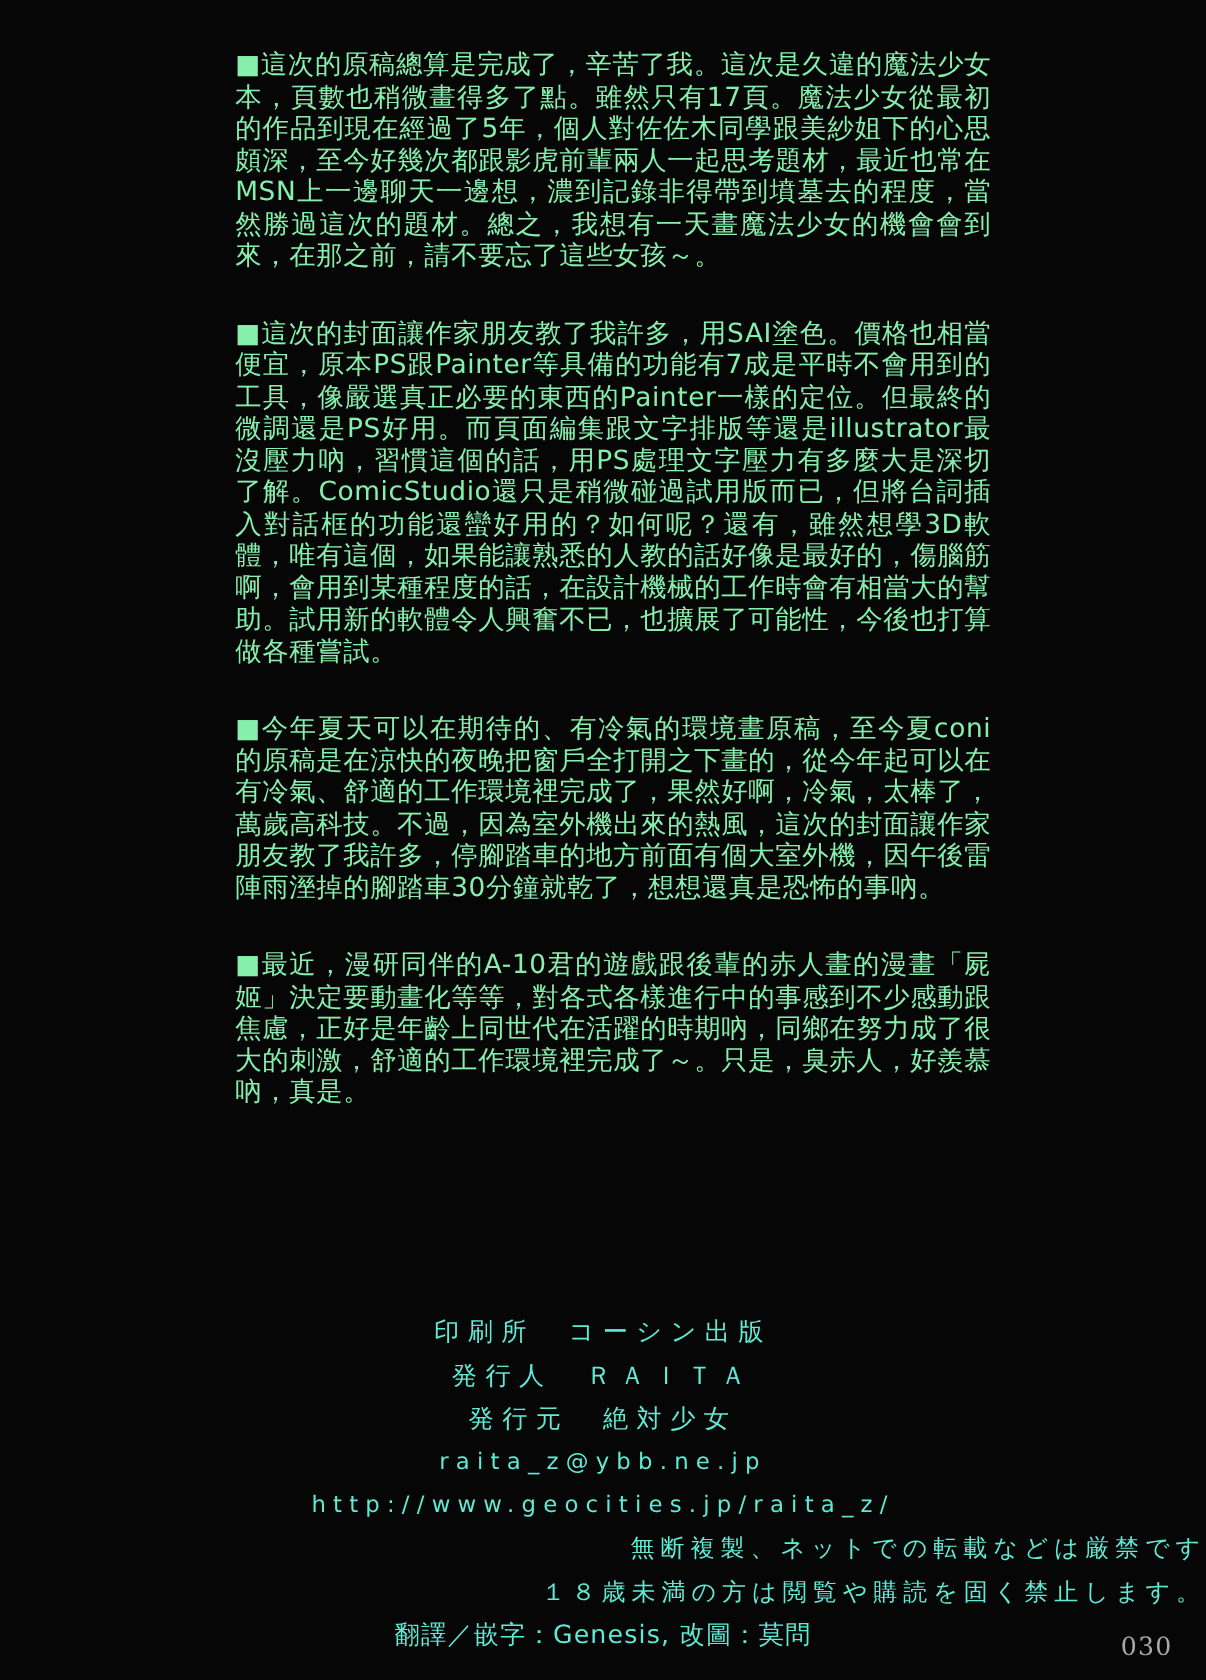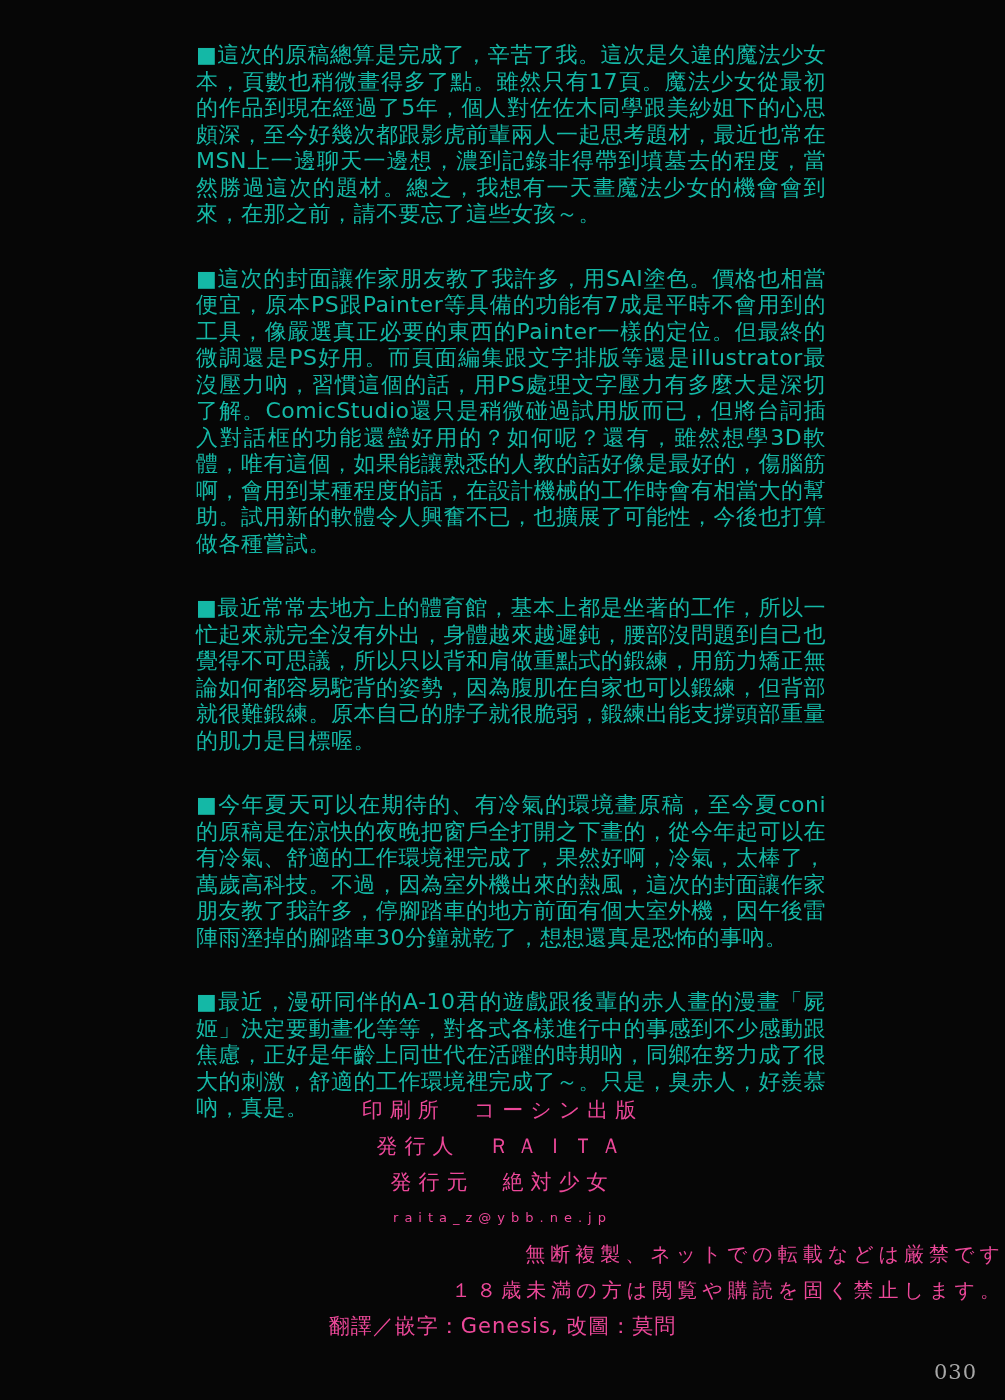--- a/index.html
+++ b/index.html
@@ -21,38 +21,38 @@
     left: 196px;
     top: 42px;
     width: 630px;
   }
   .afterword p {
     margin: 0 0 38px 0;
     font-size: 22px;
     line-height: 26.5px;
     letter-spacing: 0.5px;
     text-align: justify;
-    color: #14b8a6;
+    color: #86efac;
   }
   .colophon {
     position: absolute;
     left: 0;
     top: 1092px;
     width: 1005px;
     text-align: center;
   }
   .col-line {
     height: 36px;
     line-height: 36px;
     font-size: 21px;
-    color: #ec4899;
+    color: #5eead4;
     white-space: nowrap;
   }
   .col-line.ls-wide   { letter-spacing: 7px; }
-  .col-line.ls-mono   { letter-spacing: 6px; font-size: 13px; }
+  .col-line.ls-mono   { letter-spacing: 6px; font-size: 19px; }
   .col-line.ls-mid    { letter-spacing: 5px; font-size: 20px; text-align: right; }
   .col-line.ls-tight  { letter-spacing: 1px; font-size: 21px; }
   .page-number {
     position: absolute;
     right: 28px;
     bottom: 16px;
     font-family: "DejaVu Serif", serif;
     font-size: 21px;
     color: #a8a8a8;
     letter-spacing: 1px;
@@ -60,30 +60,30 @@
   }
 </style>
 </head>
 <body>
 
 <div class="page">
 
   <div class="afterword">
     <p>■這次的原稿總算是完成了，辛苦了我。這次是久違的魔法少女本，頁數也稍微畫得多了點。雖然只有17頁。魔法少女從最初的作品到現在經過了5年，個人對佐佐木同學跟美紗姐下的心思頗深，至今好幾次都跟影虎前輩兩人一起思考題材，最近也常在MSN上一邊聊天一邊想，濃到記錄非得帶到墳墓去的程度，當然勝過這次的題材。總之，我想有一天畫魔法少女的機會會到來，在那之前，請不要忘了這些女孩～。</p>
     <p>■這次的封面讓作家朋友教了我許多，用SAI塗色。價格也相當便宜，原本PS跟Painter等具備的功能有7成是平時不會用到的工具，像嚴選真正必要的東西的Painter一樣的定位。但最終的微調還是PS好用。而頁面編集跟文字排版等還是illustrator最沒壓力吶，習慣這個的話，用PS處理文字壓力有多麼大是深切了解。ComicStudio還只是稍微碰過試用版而已，但將台詞插入對話框的功能還蠻好用的？如何呢？還有，雖然想學3D軟體，唯有這個，如果能讓熟悉的人教的話好像是最好的，傷腦筋啊，會用到某種程度的話，在設計機械的工作時會有相當大的幫助。試用新的軟體令人興奮不已，也擴展了可能性，今後也打算做各種嘗試。</p>
-    <p>■最近常常去地方上的體育館，基本上都是坐著的工作，所以一忙起來就完全沒有外出，身體越來越遲鈍，腰部沒問題到自己也覺得不可思議，所以只以背和肩做重點式的鍛練，用筋力矯正無論如何都容易駝背的姿勢，因為腹肌在自家也可以鍛練，但背部就很難鍛練。原本自己的脖子就很脆弱，鍛練出能支撐頭部重量的肌力是目標喔。</p>
     <p>■今年夏天可以在期待的、有冷氣的環境畫原稿，至今夏coni的原稿是在涼快的夜晚把窗戶全打開之下畫的，從今年起可以在有冷氣、舒適的工作環境裡完成了，果然好啊，冷氣，太棒了，萬歲高科技。不過，因為室外機出來的熱風，這次的封面讓作家朋友教了我許多，停腳踏車的地方前面有個大室外機，因午後雷陣雨溼掉的腳踏車30分鐘就乾了，想想還真是恐怖的事吶。</p>
     <p>■最近，漫研同伴的A-10君的遊戲跟後輩的赤人畫的漫畫「屍姬」決定要動畫化等等，對各式各樣進行中的事感到不少感動跟焦慮，正好是年齡上同世代在活躍的時期吶，同鄉在努力成了很大的刺激，舒適的工作環境裡完成了～。只是，臭赤人，好羨慕吶，真是。</p>
   </div>
 
   <div class="colophon">
     <div class="col-line ls-wide">印刷所　コーシン出版</div>
     <div class="col-line ls-wide">発行人　ＲＡＩＴＡ</div>
     <div class="col-line ls-wide">発行元　絶対少女</div>
     <div class="col-line ls-mono">raita_z@ybb.ne.jp</div>
+    <div class="col-line ls-mono">http://www.geocities.jp/raita_z/</div>
     <div class="col-line ls-mid">無断複製、ネットでの転載などは厳禁です</div>
     <div class="col-line ls-mid">１８歳未満の方は閲覧や購読を固く禁止します。</div>
     <div class="col-line ls-tight">翻譯／嵌字：Genesis, 改圖：莫問</div>
   </div>
 
   <div class="page-number">030</div>
 
 </div>
 
 </body></html>

